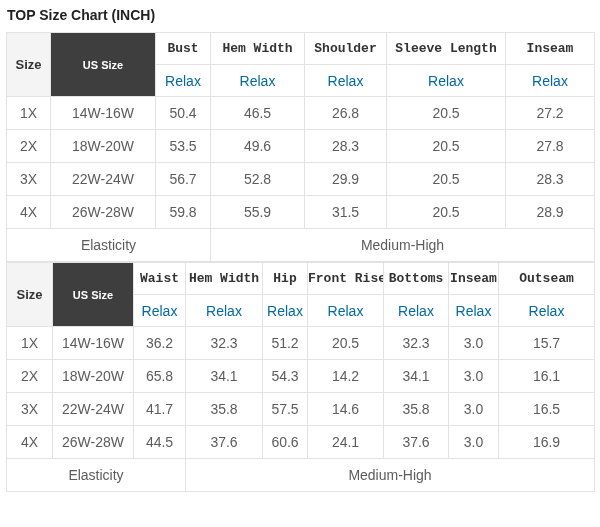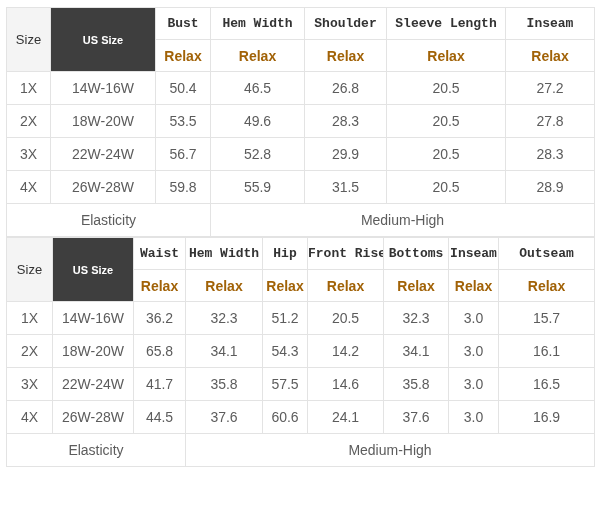--- a/index.html
+++ b/index.html
@@ -32,57 +32,58 @@
     border: 1px solid #e3e3e3;
     text-align: center;
     vertical-align: middle;
     padding: 0;
     overflow: hidden;
     white-space: nowrap;
   }
   th.size-hd {
     background: #f4f4f4;
     font-size: 13px;
-    font-weight: normal;
+    font-weight: bold;
     color: #333333;
   }
   th.us-hd {
     background: #3e3e3e;
     font-size: 11px;
     font-weight: bold;
     color: #ffffff;
     border-color: #3e3e3e;
   }
   th.m-hd {
     background: #ffffff;
     font-size: 13px;
     font-weight: bold;
     color: #333333;
     height: 31px;
     font-family: Liberation Mono, monospace;
   }
   td.fit-cell {
     font-size: 14px;
-    font-weight: bold;
-    color: #a16207;
+    font-weight: normal;
+    color: #0369a1;
     height: 31px;
     background: #ffffff;
   }
   tbody td {
     font-size: 14px;
     font-weight: normal;
     color: #5c5c5c;
     height: 32px;
     background: #ffffff;
   }
 </style>
 </head>
 <body>
 
 <div>
+  <h2 class="chart-title">TOP Size Chart (INCH)</h2>
 
   <table class="size-table">
     <colgroup>
       <col style="width:44px">
         <col style="width:105px">
         <col style="width:55px">
         <col style="width:94px">
         <col style="width:82px">
         <col style="width:119px">
         <col style="width:89px">

